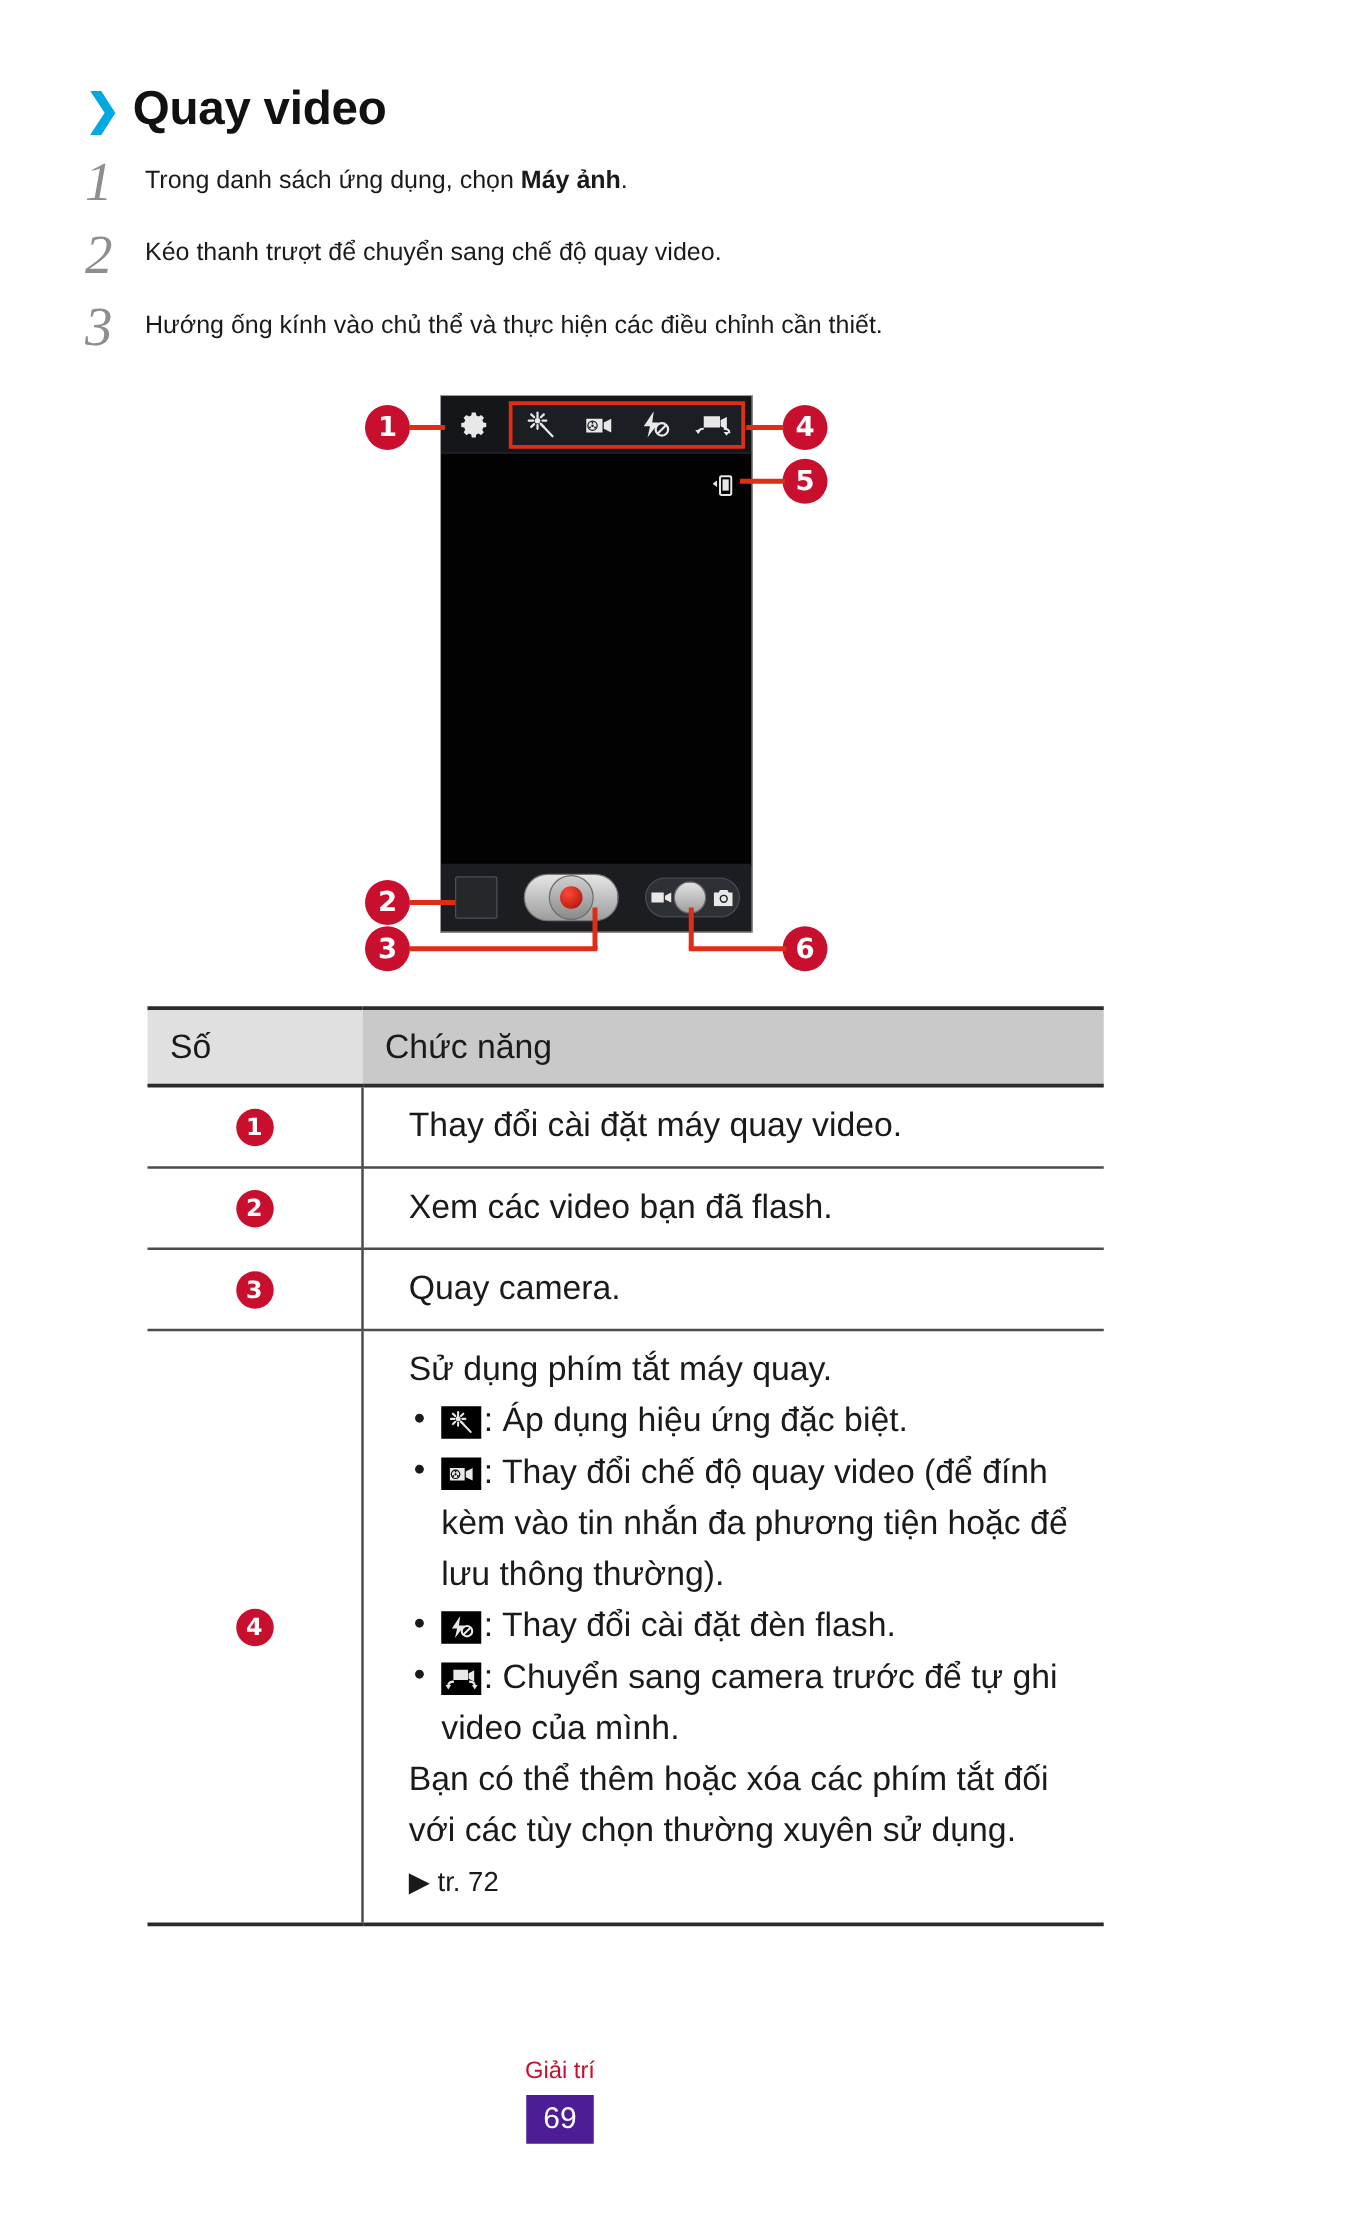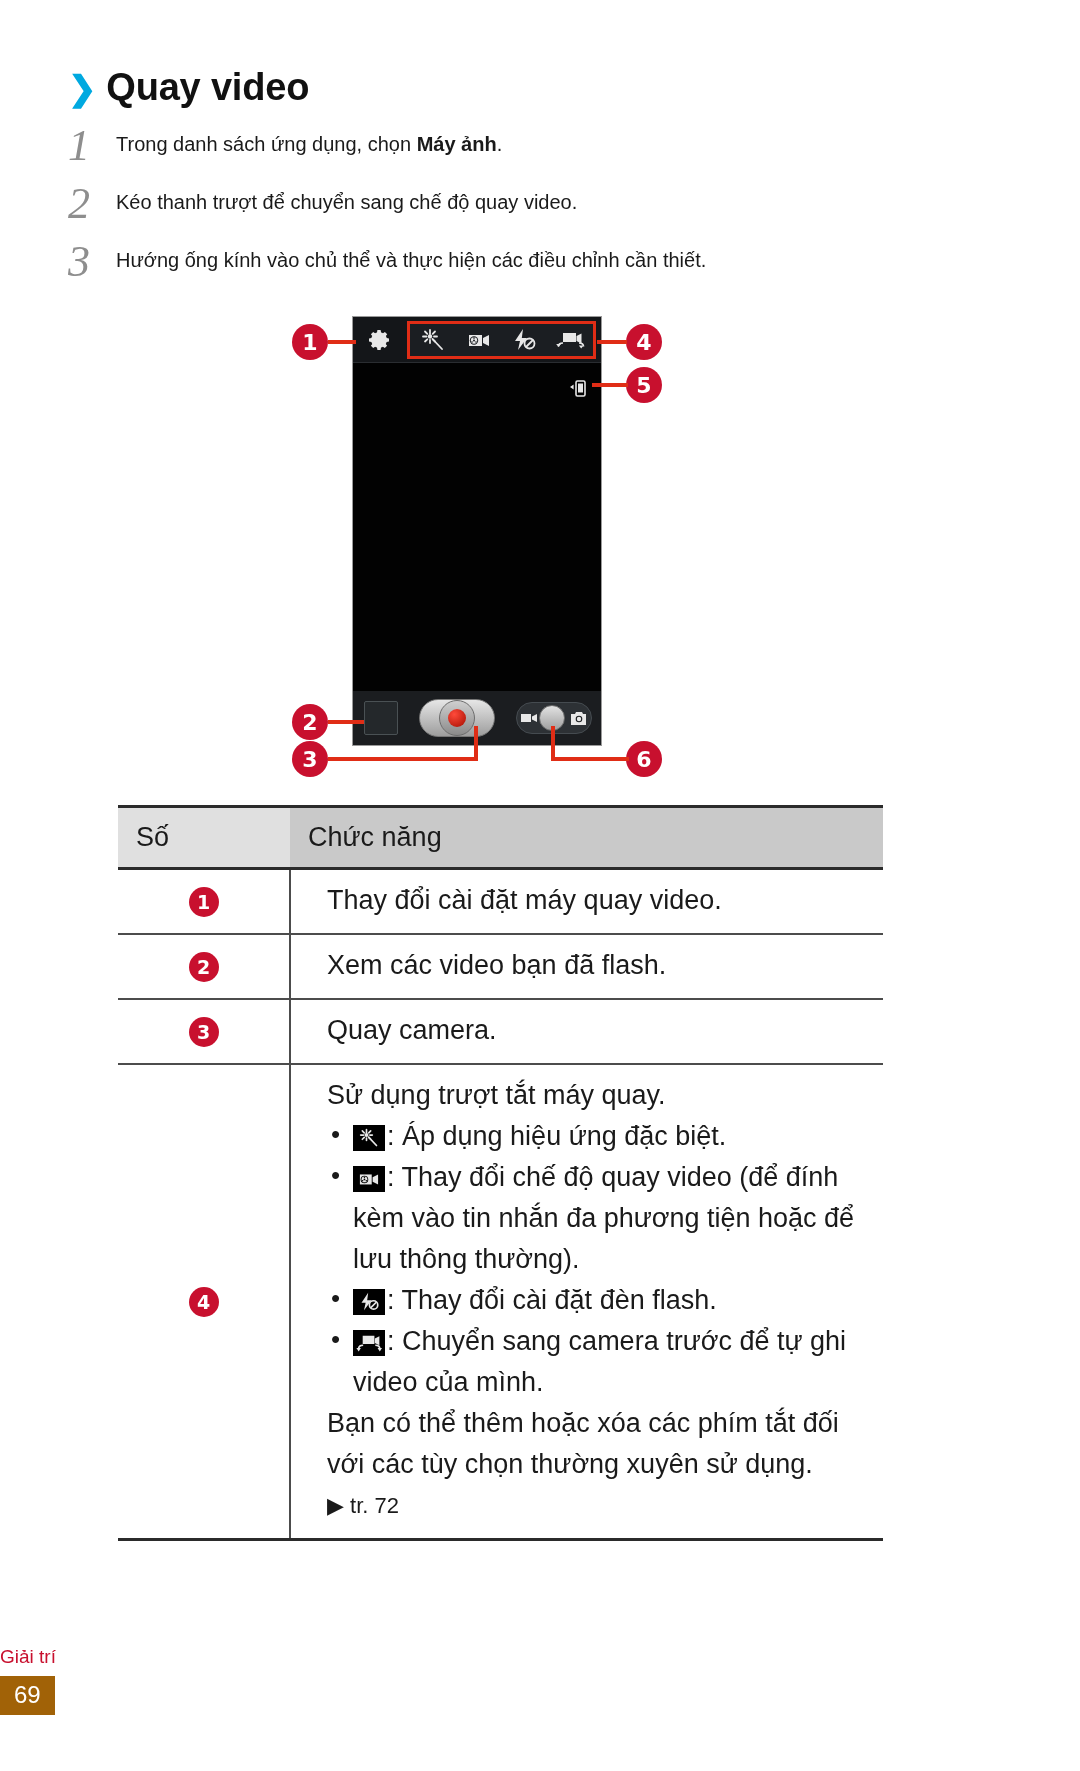--- a/index.html
+++ b/index.html
@@ -145,24 +145,24 @@
     content: "\2022"; position: absolute; left: 4px; top: -2px; font-size: 26px;
   }
   .inl-ico {
     display: inline-block; width: 32px; height: 26px; background: #000;
     vertical-align: -6px; position: relative; margin-right: 2px;
   }
   .inl-ico svg { position: absolute; left: 50%; top: 50%; transform: translate(-50%,-50%); }
   .tri { font-size: 22px; }
 
   
-  .footer { position: absolute; left: 0; bottom: 56px; width: 896px; }
+  .footer { position: absolute; left: 0; bottom: 56px; width: 896px; text-align: center; }
   .f-cap { color: #c8102e; font-size: 19px; margin-bottom: 8px; }
   .f-pg {
-    display: inline-block; background: #a16207; color: #fff;
+    display: inline-block; background: #4c1d95; color: #fff;
     font-size: 24px; padding: 5px 14px 6px;
   }
 </style>
 </head>
 <body>
 
 <div class="page">
 
   <div class="heading">
     <span class="chev">❯</span>
@@ -326,21 +326,21 @@
           <span class="badge">3</span>
         </td>
         <td class="txtcell">Quay camera.</td>
       </tr>
 
       <tr>
         <td class="numcell last">
           <span class="badge">4</span>
         </td>
         <td class="txtcell last">
-          <div>Sử dụng trượt tắt máy quay.</div>
+          <div>Sử dụng phím tắt máy quay.</div>
           <ul class="bl">
             <li>
               <span class="inl-ico">
                 <svg width="22" height="20" viewBox="0 0 26 24">
                   <g stroke="#e8e8e8" stroke-width="2" stroke-linecap="round">
                     <line x1="10" y1="2" x2="10" y2="6"></line>
                         <line x1="10" y1="12" x2="10" y2="15"></line>
                     <line x1="3" y1="8.5" x2="6.5" y2="8.5"></line>
                         <line x1="14" y1="8.5" x2="17" y2="8.5"></line>
                     <line x1="5" y1="3.5" x2="7.3" y2="5.8"></line>

